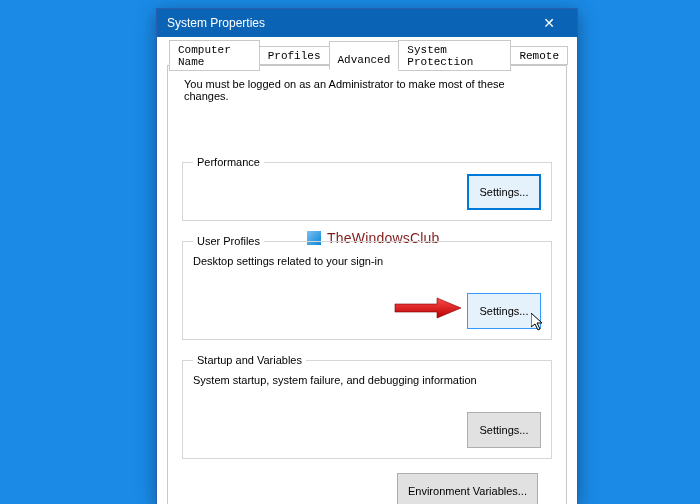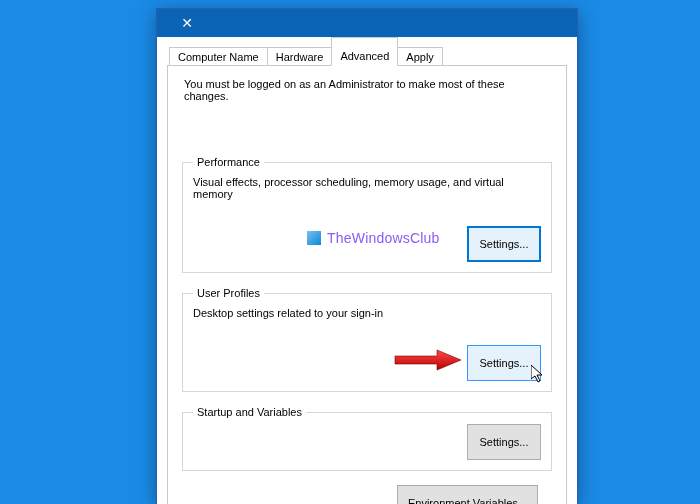--- a/index.html
+++ b/index.html
@@ -51,24 +51,25 @@
     flex: 1;
     background: #ffffff;
     padding: 6px 10px 10px 10px;
     display: flex;
     flex-direction: column;
   }
 
   
   .tabs {
     display: flex;
-    align-items: flex-end;
+    align-items: center;
     height: 22px;
     padding-left: 2px;
     border-bottom: 1px solid #c8c8c8;
+    font-family: Liberation Mono, monospace;
   }
   .tab {
     border: 1px solid #c8c8c8;
     border-bottom: 1px solid #c8c8c8;
     background: #ffffff;
     padding: 3px 8px 2px 8px;
     font-size: 11px;
     color: #000;
     position: relative;
     margin-right: -1px;
@@ -157,21 +158,21 @@
     gap: 6px;
     padding: 8px 12px 10px 0;
   }
 
   
   .watermark {
     position: absolute;
     left: 124px;
     top: 62px;
     font-size: 14px;
-    color: #8b5cf6;
+    color: #7f1d1d;
     letter-spacing: 0.2px;
     display: flex;
     align-items: center;
     gap: 6px;
     pointer-events: none;
   }
   .watermark .sq {
     width: 14px; height: 14px;
     background: linear-gradient(135deg,#7cc0ef,#0a88da);
     transform: rotate(0deg);
@@ -196,39 +197,40 @@
     height: 20px;
     pointer-events: none;
   }
 </style>
 </head>
 <body>
 
 <div class="dialog">
 
   <div class="titlebar">
+    <span class="title-text">System Properties</span>
     <span class="close">✕</span>
   </div>
 
   <div class="client">
 
     <div class="tabs">
       <div class="tab">Computer Name</div>
-      <div class="tab">Hardware</div>
+      <div class="tab">Profiles</div>
       <div class="tab active">Advanced</div>
-      <div class="tab">Apply</div>
+      <div class="tab">System Protection</div>
+      <div class="tab">Remote</div>
     </div>
 
     <div class="tab-page">
 
       <div class="intro">You must be logged on as an Administrator to make most of these changes.</div>
 
       <fieldset class="group" style="position:relative;margin-top:46px;">
         <legend>Performance</legend>
-        <div class="group-desc">Visual effects, processor scheduling, memory usage, and virtual memory</div>
         <div class="group-btn-row">
           <button class="btn focus">Settings...</button>
         </div>
         <div class="watermark">
           <span class="sq"></span>
           <span>TheWindowsClub</span>
         </div>
       </fieldset>
 
       <fieldset class="group" style="position:relative;">
@@ -248,20 +250,21 @@
           <polygon points="2,8 44,8 44,2 68,12 44,22 44,16 2,16" fill="url(#rg)" stroke="#7a0000" stroke-width="0.6"></polygon>
         </svg>
 
         <svg class="cursor" viewBox="0 0 16 20">
           <polygon points="0,0 0,14 4,11 7,17 9,16 6,10 11,10" fill="#ffffff" stroke="#000000" stroke-width="1"></polygon>
         </svg>
       </fieldset>
 
       <fieldset class="group">
         <legend>Startup and Variables</legend>
+        <div class="group-desc">System startup, system failure, and debugging information</div>
         <div class="group-btn-row">
           <button class="btn">Settings...</button>
         </div>
       </fieldset>
 
       <div class="env-row">
         <button class="btn" style="min-width:140px;">Environment Variables...</button>
       </div>
 
     </div>

